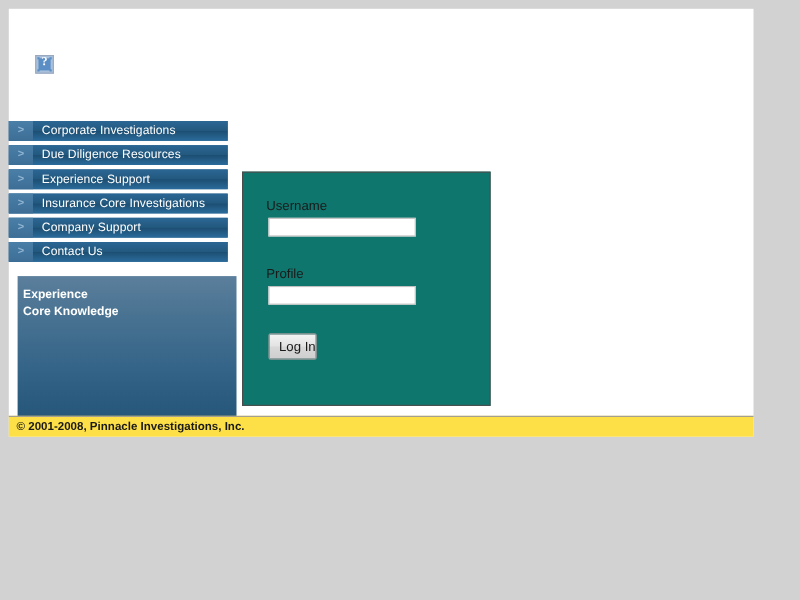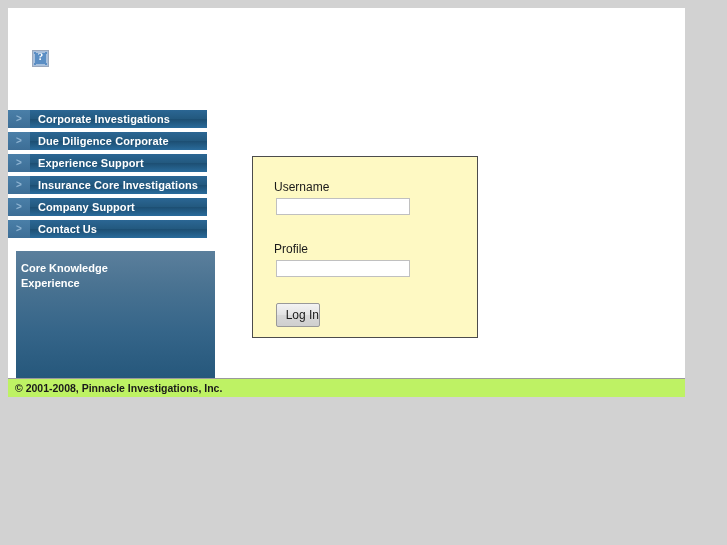--- a/index.html
+++ b/index.html
@@ -98,21 +98,21 @@
     font-size: 10px;
     font-weight: bold;
     line-height: 18px;
     text-align: center;
     font-family: "Liberation Sans", sans-serif;
   }
   .nav-label {
     padding-left: 8px;
     color: #ffffff;
     font-size: 11px;
-    font-weight: bold;
+    font-weight: normal;
     letter-spacing: 0.1px;
     white-space: nowrap;
     font-family: "Liberation Sans", sans-serif;
     text-align: center;
   }
 
   
   #side-panel {
     position: absolute;
     left: 8px;
@@ -135,25 +135,24 @@
     cursor: pointer;
     font-family: "Liberation Sans", sans-serif;
   }
 
   
   #login-box {
     position: absolute;
     left: 212px;
     top: 148px;
     width: 226px;
-    height: 182px;
+    height: 213px;
     border: 1px solid #4c4c4c;
-    background: #fef9c3;
-    box-sizing: border-box;
-    margin-left: 32px;
+    background: #0f766e;
+    box-sizing: border-box;
   }
   .field-label {
     position: absolute;
     color: #1a1a1a;
     font-size: 12px;
     font-family: "Liberation Sans", sans-serif;
   }
   #label-username { left: 21px; top: 23px; }
   #label-password { left: 21px; top: 85px; }
 
@@ -191,21 +190,21 @@
     text-align: right;
   }
 
   
   #footer-bar {
     position: absolute;
     left: 0px;
     top: 370px;
     width: 677px;
     height: 19px;
-    background: #bef264;
+    background: #fde047;
     border-top: 1px solid #9a9a9a;
     box-sizing: border-box;
   }
   #footer-copy {
     position: absolute;
     left: 7px;
     top: 3px;
     font-size: 10.5px;
     font-weight: bold;
     color: #1a1a1a;
@@ -247,21 +246,21 @@
 
   <nav id="sidebar">
 
     <div class="nav-item">
       <span class="nav-arrow">&gt;</span>
       <span class="nav-label">Corporate Investigations</span>
     </div>
 
     <div class="nav-item">
       <span class="nav-arrow">&gt;</span>
-      <span class="nav-label">Due Diligence Corporate</span>
+      <span class="nav-label">Due Diligence Resources</span>
     </div>
 
     <div class="nav-item">
       <span class="nav-arrow">&gt;</span>
       <span class="nav-label">Experience Support</span>
     </div>
 
     <div class="nav-item">
       <span class="nav-arrow">&gt;</span>
       <span class="nav-label">Insurance Core Investigations</span>
@@ -273,22 +272,22 @@
     </div>
 
     <div class="nav-item">
       <span class="nav-arrow">&gt;</span>
       <span class="nav-label">Contact Us</span>
     </div>
 
   </nav>
 
   <div id="side-panel">
+    <span class="panel-link">Experience</span>
     <span class="panel-link">Core Knowledge</span>
-    <span class="panel-link">Experience</span>
   </div>
 
   <form id="login-box">
     <label id="label-username" class="field-label">Username</label>
     <input id="input-username" class="text-input" type="text" value="" style="">
 
     <label id="label-password" class="field-label">Profile</label>
     <input id="input-password" class="text-input" type="password" value="" style="">
 
     <button id="login-button" type="submit">Log In</button>

